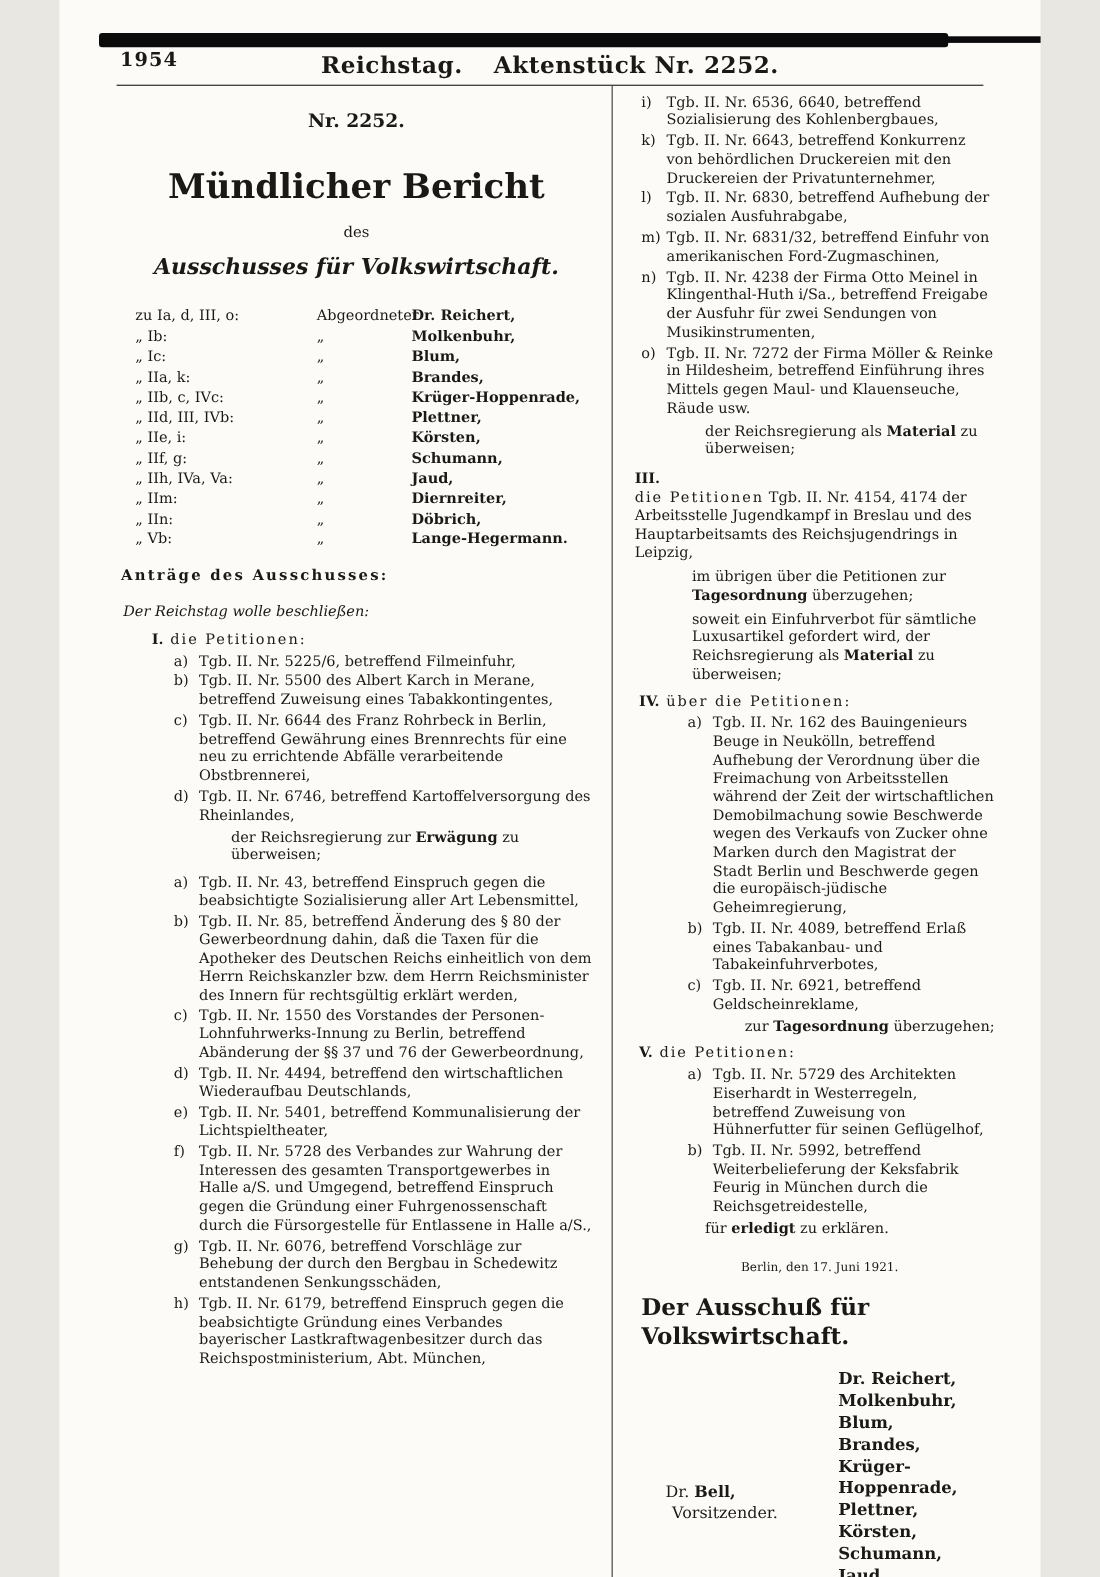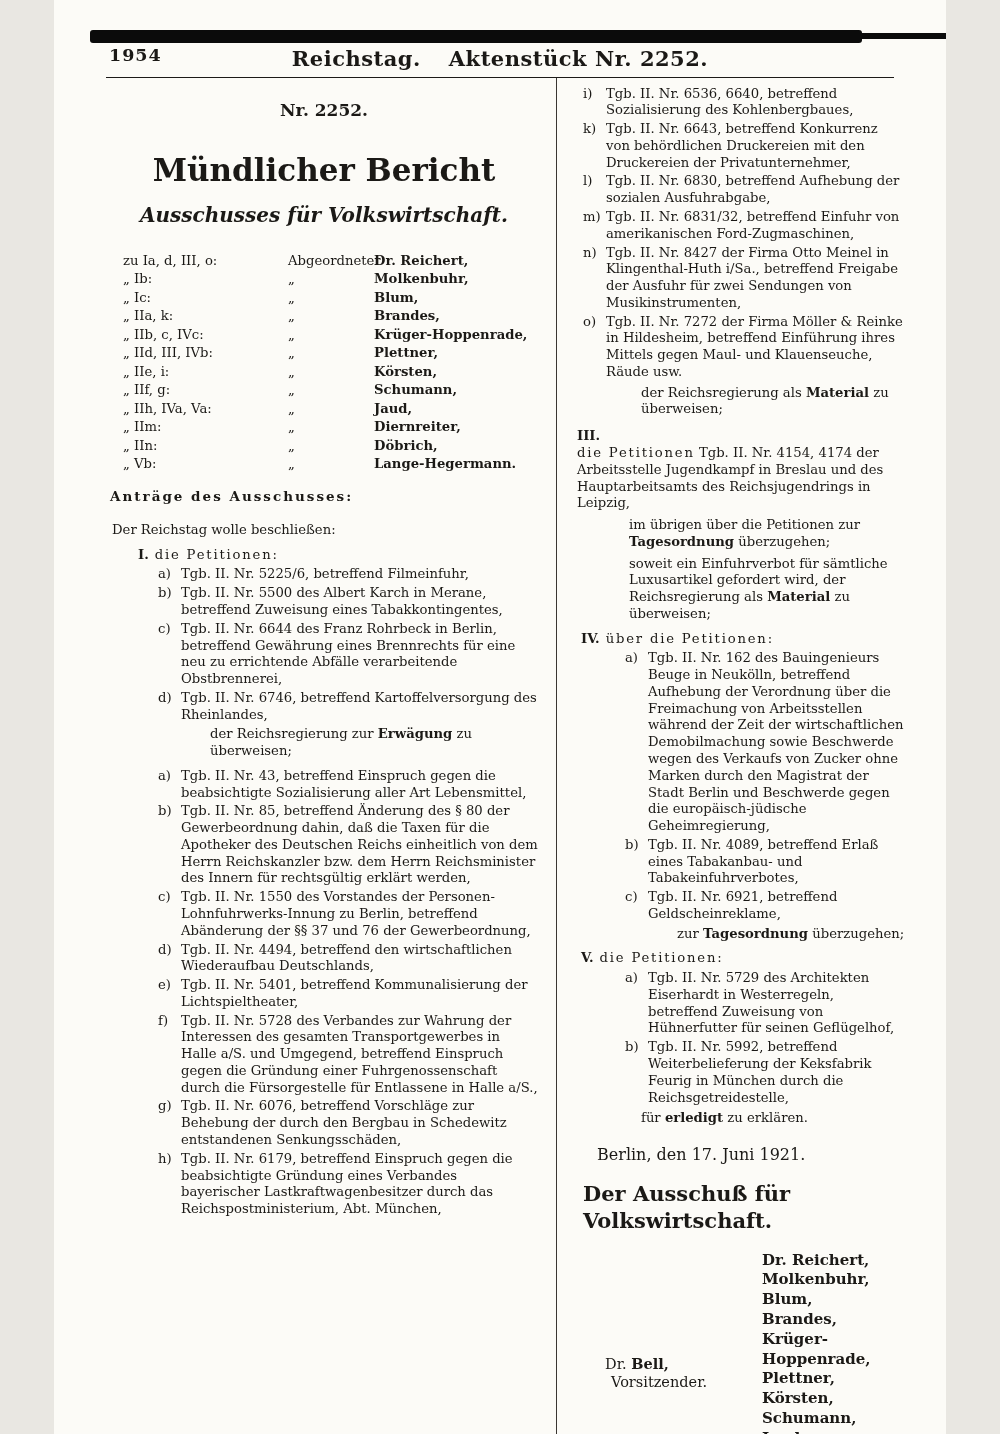--- a/index.html
+++ b/index.html
@@ -29,40 +29,40 @@
   .committee { text-align:center; font-weight:bold; font-size:20px; margin-bottom:24px;font-style:italic; }
 
   .rapp-heading { font-weight:bold; letter-spacing:1.5px; font-size:14px; margin-bottom:5px; }
   .rapp-row  { display:flex; line-height:1.4; }
   .rapp-ref  { flex:none; width:178px; padding-left:13px; }
   .rapp-role { flex:none; width:86px; }
   .rapp-name { flex:1; font-weight:bold; }
   .rapp-row:first-of-type .rapp-name { font-weight:bold; }
 
   .antraege { font-weight:bold; letter-spacing:2px; font-size:13.5px; margin:14px 0 7px; }
-  .intro    { margin:17px 0 7px 2px; }
+  .intro    { margin:17px 0 7px 2px;font-style:italic; }
 
   .sec-head { margin:8px 0 3px 28px; }
   .sec-num  { font-weight:bold; padding-right:6px; }
   .sperr    { letter-spacing:1.8px; }
 
   .item   { display:flex; margin:0 0 2px 48px; }
   .ilabel { flex:none; width:23px; }
   .itext  { flex:1; }
 
   .note   { margin:3px 0 8px 100px; }
   .note-2 { margin:4px 0 9px 64px; }
   .note-3 { margin:5px 0 4px 52px; }
   .b      { font-weight:bold; }
 
   .sec3      { display:flex; margin:10px 0 3px;flex-direction:column; }
   .sec3-num  { flex:none; width:34px; font-weight:bold; }
   .sec3-body { flex:1; }
 
-  .closing-date  { font-size:16px; margin:18px 0 16px 20px; }
+  .closing-date  { font-size:11px; margin:18px 0 16px 8px;text-align:center; }
   .committee-sig { font-weight:bold; font-size:21px; margin:4px 0 16px 6px; }
 
   .sig-block { display:flex; }
   .sig-left  { flex:none; width:185px; padding:104px 0 0 28px; font-size:14.5px; }
   .chair-role{ padding-left:6px; }
   .sig-names { flex:1; }
   .sig-name  { font-weight:bold; font-size:15px; line-height:1.32; }
   .sig-role  { font-weight:normal; font-size:13.5px; margin-left:30px; padding-top:2px; }
 
   .footer { position:absolute; right:4px; bottom:7px; display:flex; align-items:center; gap:5px;
@@ -83,20 +83,21 @@
       <span>Reichstag.</span><span class="mast-gap"></span><span>Aktenstück Nr. 2252.</span>
     </div>
   </div>
   <div class="rule"></div>
 
   <div class="columns">
 
     <div class="col-left">
       <div class="doc-num">Nr. 2252.</div>
       <div class="main-title">Mündlicher Bericht</div>
+      <div class="des">des</div>
       <div class="committee">Ausschusses für Volkswirtschaft.</div>
 
 
       <div class="rapp-row">
           <span class="rapp-ref">zu Ia, d, III, o:</span>
           <span class="rapp-role">Abgeordneter</span>
           <span class="rapp-name">Dr. Reichert,</span>
         </div>
       <div class="rapp-row">
           <span class="rapp-ref">„ Ib:</span>
@@ -223,21 +224,21 @@
       <div class="item" style="margin-left:6px">
           <span class="ilabel">l)</span>
           <span class="itext">Tgb. II. Nr. 6830, betreffend Aufhebung der sozialen Ausfuhrabgabe,</span>
         </div>
       <div class="item" style="margin-left:6px">
           <span class="ilabel">m)</span>
           <span class="itext">Tgb. II. Nr. 6831/32, betreffend Einfuhr von amerikanischen Ford-Zugmaschinen,</span>
         </div>
       <div class="item" style="margin-left:6px">
           <span class="ilabel">n)</span>
-          <span class="itext">Tgb. II. Nr. 8427 der Firma Otto Meinel in Klingenthal-Huth i/Sa., betreffend Freigabe der Ausfuhr für zwei Sendungen von Musikinstrumenten,</span>
+          <span class="itext">Tgb. II. Nr. 4238 der Firma Otto Meinel in Klingenthal-Huth i/Sa., betreffend Freigabe der Ausfuhr für zwei Sendungen von Musikinstrumenten,</span>
         </div>
       <div class="item" style="margin-left:6px">
           <span class="ilabel">o)</span>
           <span class="itext">Tgb. II. Nr. 7272 der Firma Möller &amp; Reinke in Hildesheim, betreffend Einführung ihres Mittels gegen Maul- und Klauenseuche, Räude usw.</span>
         </div>
       <div class="note-2"><span>der Reichsregierung als </span><span class="b">Material</span><span> zu überweisen;</span></div>
 
       <div class="sec3">
         <span class="sec3-num">III.</span>
         <span class="sec3-body"><span class="sperr">die Petitionen</span><span> Tgb. II. Nr. 4154, 4174 der Arbeitsstelle Jugendkampf in Breslau und des Hauptarbeitsamts des Reichsjugendrings in Leipzig,</span></span>

